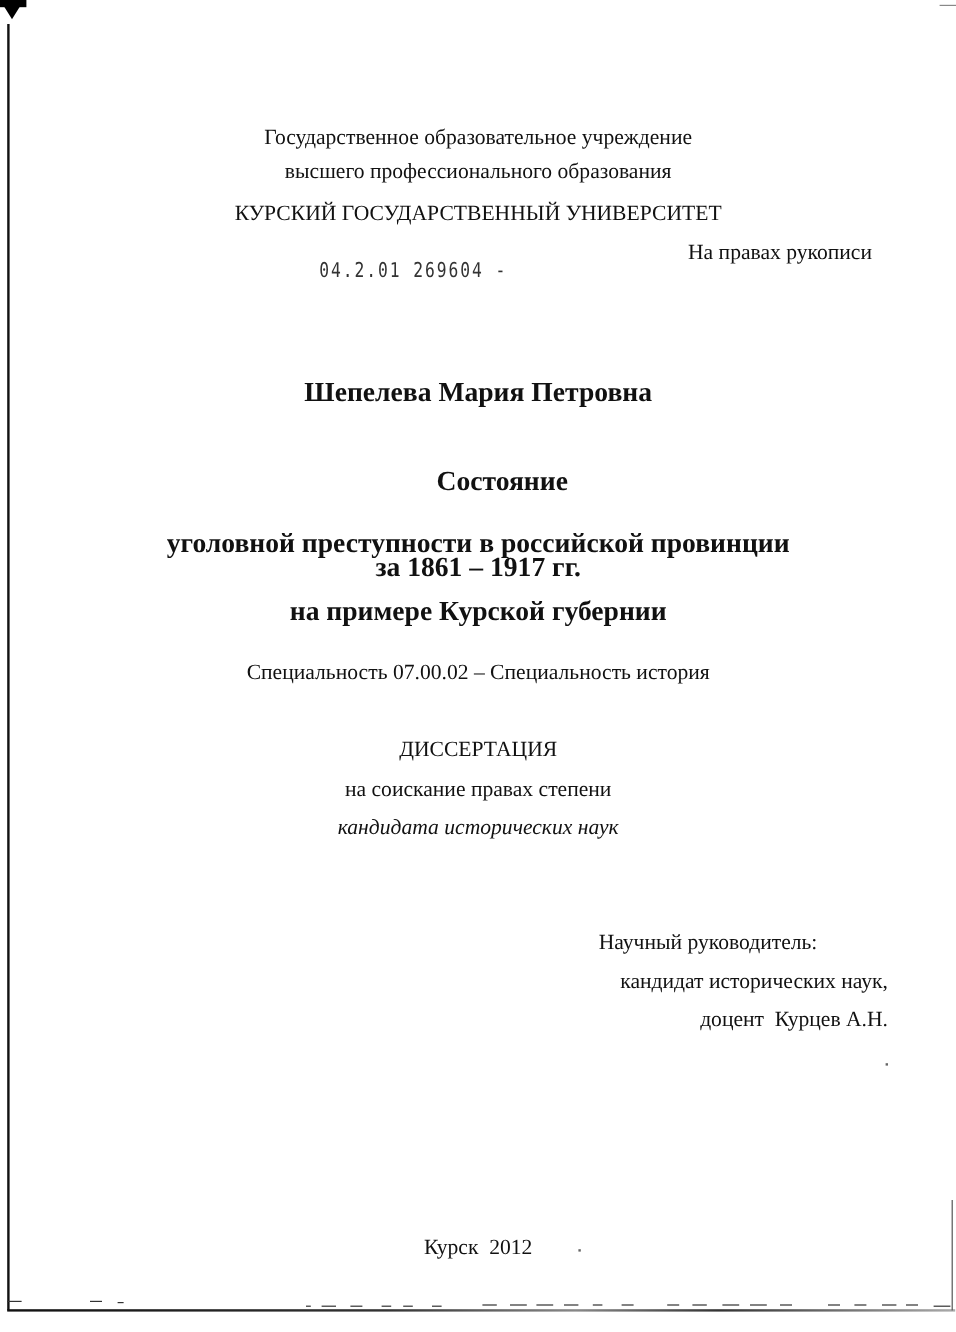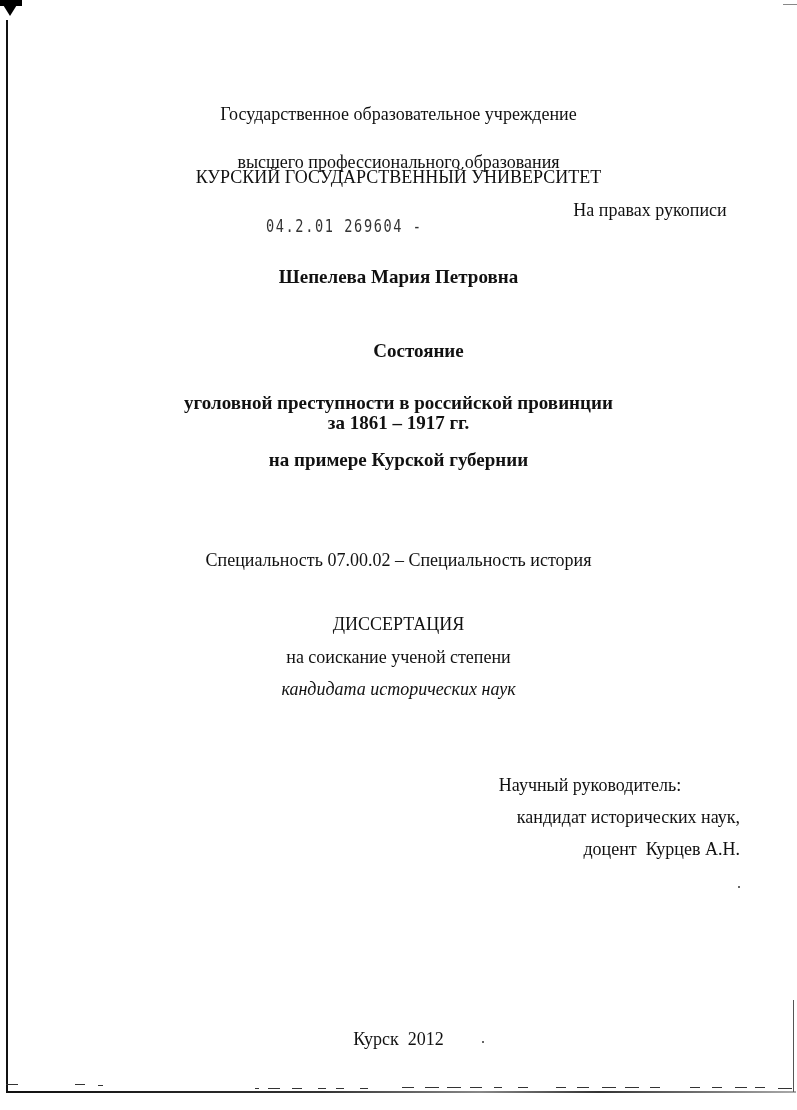--- a/index.html
+++ b/index.html
@@ -16,21 +16,21 @@
       color: #111111;
     }
     .center-line {
       position: absolute;
       left: 0;
       width: 797px;
       text-align: center;
       white-space: nowrap;
     }
     .reg { font-size: 18px; font-weight: normal; margin-top: 32px; }
-    .bold { font-size: 19px; font-weight: bold; }
+    .bold { font-size: 23px; font-weight: bold; margin-top: 48px; }
     .right-line {
       position: absolute;
       white-space: nowrap;
       text-align: right;
       font-size: 18px;
     }
     
     .corner-mark {
       position: absolute;
       left: 0; top: 0;
@@ -138,36 +138,36 @@
   <div class="dash" style="left:712px;top:-5px;width:10px;"></div>
   <div class="dash" style="left:735px;top:-5px;width:12px;"></div>
   <div class="dash" style="left:755px;top:-5px;width:10px;"></div>
   <div class="dash" style="left:778px;top:-4px;width:14px;"></div>
 </div>
 
 <div class="dot" style="left:738px;top:886px;"></div>
 <div class="dot" style="left:482px;top:1041px;"></div>
 
 <div class="center-line reg" style="top:72px;">Государственное образовательное учреждение</div>
-<div class="center-line reg" style="top:120px;">высшего профессионального образования</div>
+<div class="center-line reg" style="top:100px;">высшего профессионального образования</div>
 <div class="center-line reg" style="top:135px;">КУРСКИЙ ГОСУДАРСТВЕННЫЙ УНИВЕРСИТЕТ</div>
 
 <div class="right-line" style="left:560px;top:200px;width:180px;text-align:center;">На правах рукописи</div>
 <div class="stamp">04.2.01 269604 -</div>
 
 <div class="center-line bold" style="top:266px;">Шепелева Мария Петровна</div>
 
 <div class="center-line bold" style="top:340px;padding-left:20px;">Состояние</div>
 <div class="center-line bold" style="top:392px;">уголовной преступности в российской провинции</div>
 <div class="center-line bold" style="top:412px;">за 1861 – 1917 гг.</div>
 <div class="center-line bold" style="top:449px;">на примере Курской губернии</div>
 
 <div class="center-line reg" style="top:518px;">Специальность 07.00.02 – Специальность история</div>
 
 <div class="center-line reg" style="top:582px;">ДИССЕРТАЦИЯ</div>
-<div class="center-line reg" style="top:615px;">на соискание ученой степени</div>
+<div class="center-line reg" style="top:615px;">на соискание правах степени</div>
 <div class="center-line reg" style="top:647px;font-style:italic;">кандидата исторических наук</div>
 
 <div class="right-line" style="left:440px;top:775px;width:300px;text-align:center;">Научный руководитель:</div>
 <div class="right-line" style="left:440px;top:807px;width:300px;">кандидат исторических наук,</div>
 <div class="right-line" style="left:440px;top:839px;width:300px;white-space:pre;">доцент  Курцев А.Н.</div>
 
 <div class="center-line reg" style="top:997px;white-space:pre;">Курск  2012</div>
 
 </body></html>

